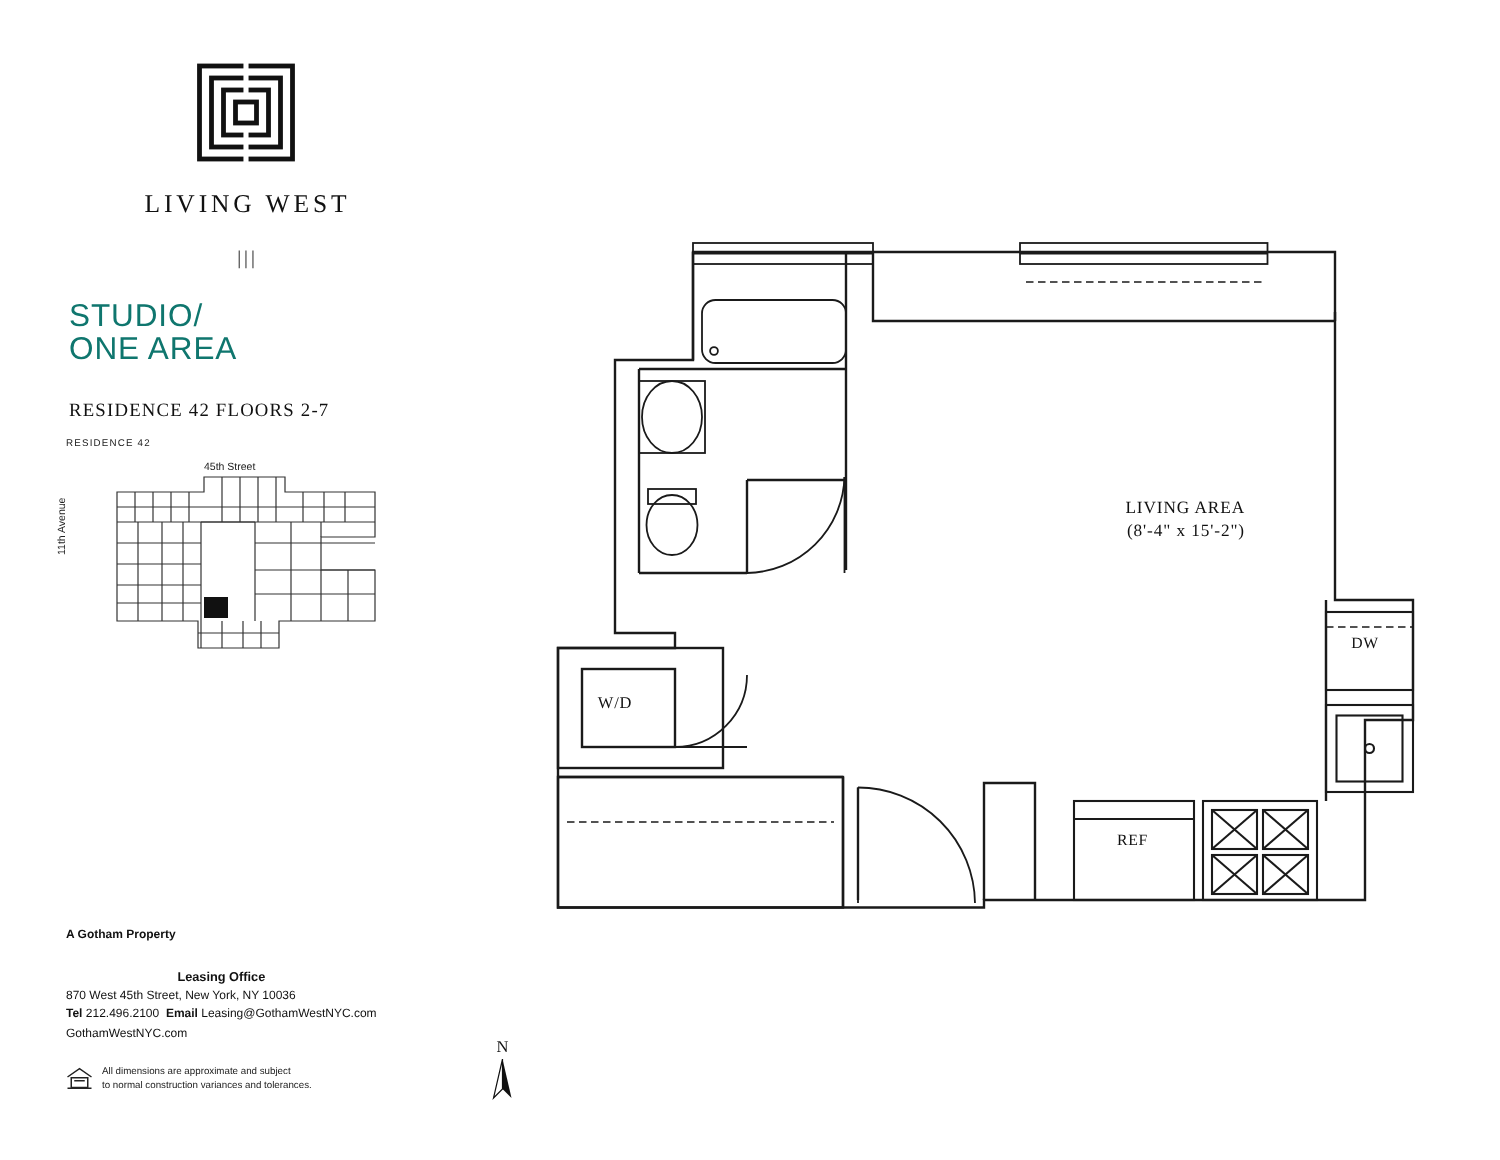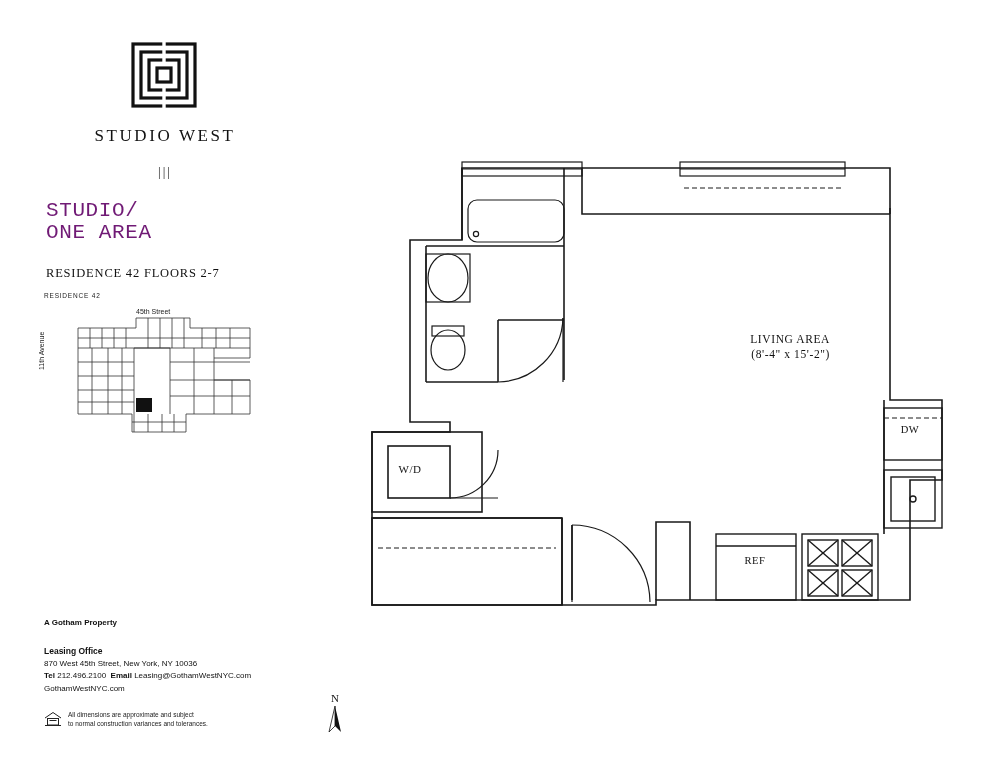--- a/index.html
+++ b/index.html
@@ -46,25 +46,25 @@
     width: 250px;
     text-align: center;
     font-size: 13px;
     letter-spacing: 2px;
     color: #222;
   }
   .unit-type {
     position: absolute;
     left: 46px;
     top: 200px;
-    font-family: Liberation Mono, monospace;
+    font-family: Liberation Sans, sans-serif;
     font-size: 21px;
     line-height: 22px;
     letter-spacing: 0.6px;
-    color: #701a75;
+    color: #0f766e;
   }
   .unit-type div { white-space: nowrap; }
   .residence-line {
     position: absolute;
     left: 46px;
     top: 250px;
     font-family: "Liberation Serif", serif;
     font-size: 12.5px;
     letter-spacing: 0.8px;
     color: #111;
@@ -121,21 +121,21 @@
   }
   .leasing-block {
     position: absolute;
     left: 44px;
     top: 645px;
     font-family: "Liberation Sans", sans-serif;
     font-size: 8px;
     line-height: 12.5px;
     color: #111;
   }
-  .leasing-block .hdr { font-weight: bold; font-size: 8.5px; }
+  .leasing-block .hdr { font-weight: bold; font-size: 8.5px; text-align: center; }
   .leasing-block .bold { font-weight: bold; }
   .leasing-block .site { font-weight: normal; }
 
   .eho {
     position: absolute;
     left: 44px;
     top: 710px;
     width: 220px;
     font-family: "Liberation Sans", sans-serif;
     font-size: 6.5px;
@@ -216,21 +216,21 @@
         <rect x="18" y="18" width="30" height="30"></rect>
         <rect x="26" y="26" width="14" height="14"></rect>
       </g>
       <g stroke="#ffffff" stroke-width="3.4">
         <line x1="33" y1="0" x2="33" y2="22"></line>
         <line x1="33" y1="44" x2="33" y2="66"></line>
       </g>
     </svg>
   </div>
 
-  <div class="brand-name">STUDIO WEST</div>
+  <div class="brand-name">LIVING WEST</div>
   <div class="divider-mark">|||</div>
 
   <div class="unit-type">
     <div>STUDIO/</div>
     <div>ONE AREA</div>
   </div>
 
   <div class="residence-line">RESIDENCE 42 FLOORS 2-7</div>
 
   <div class="keyplan">

